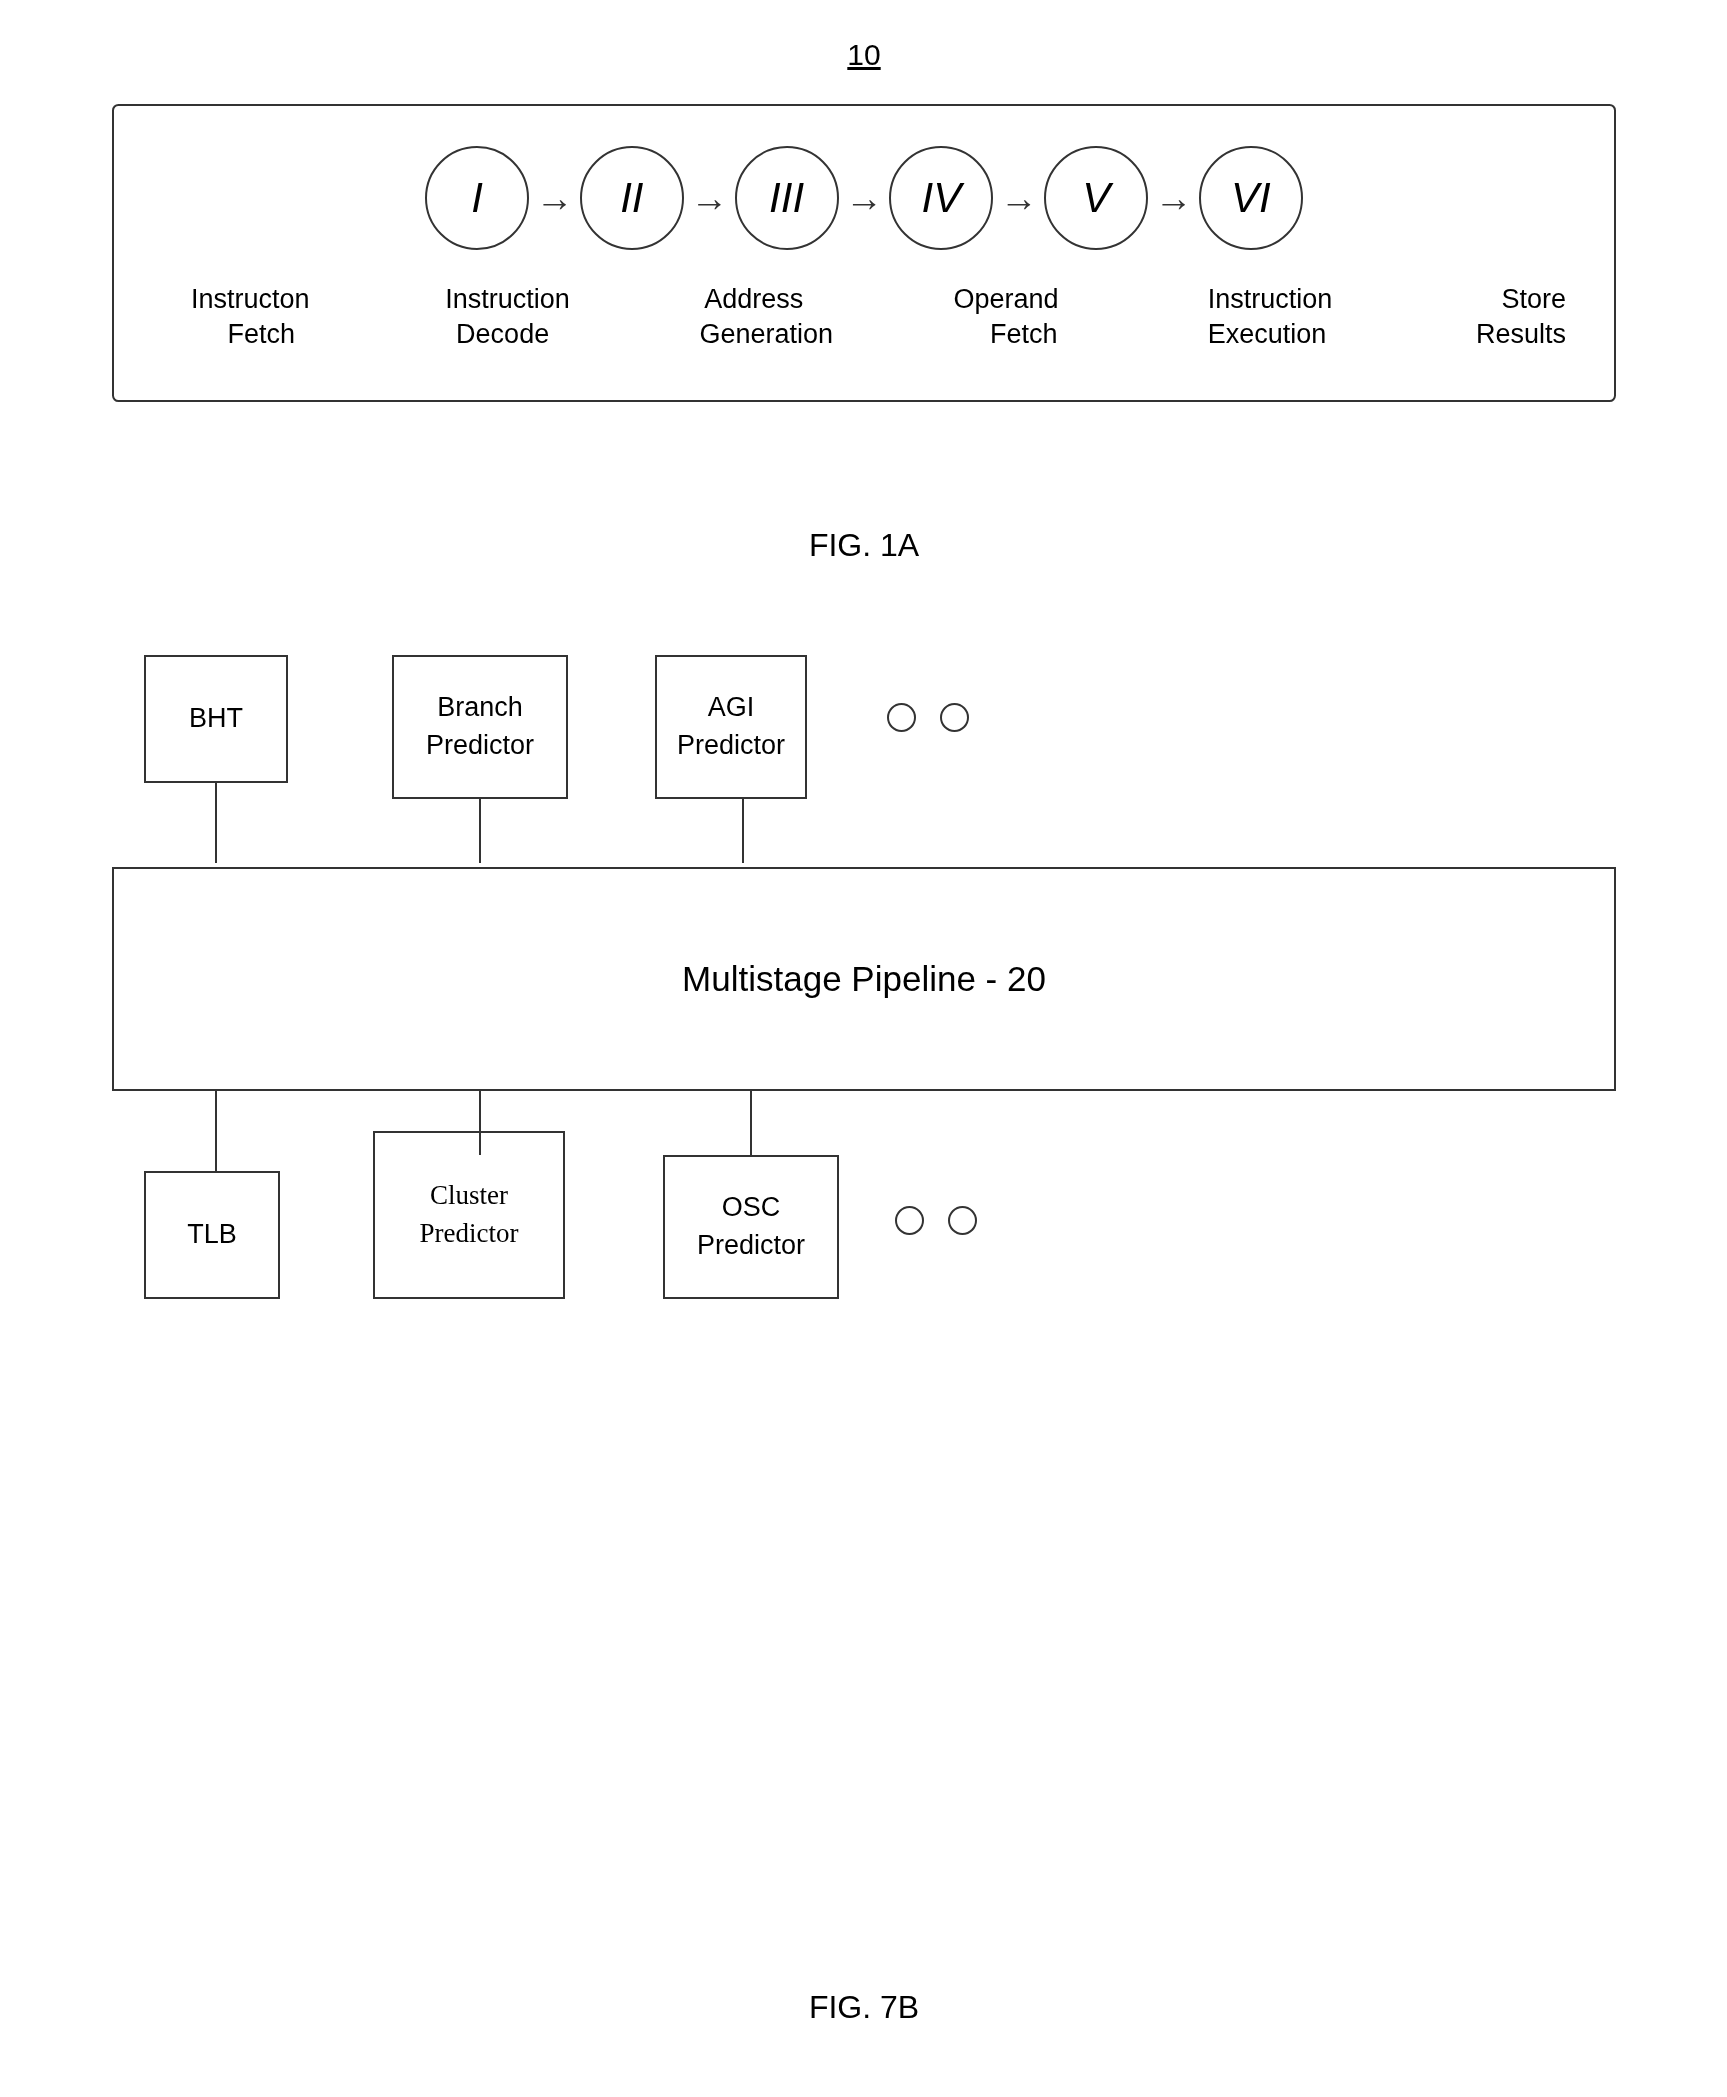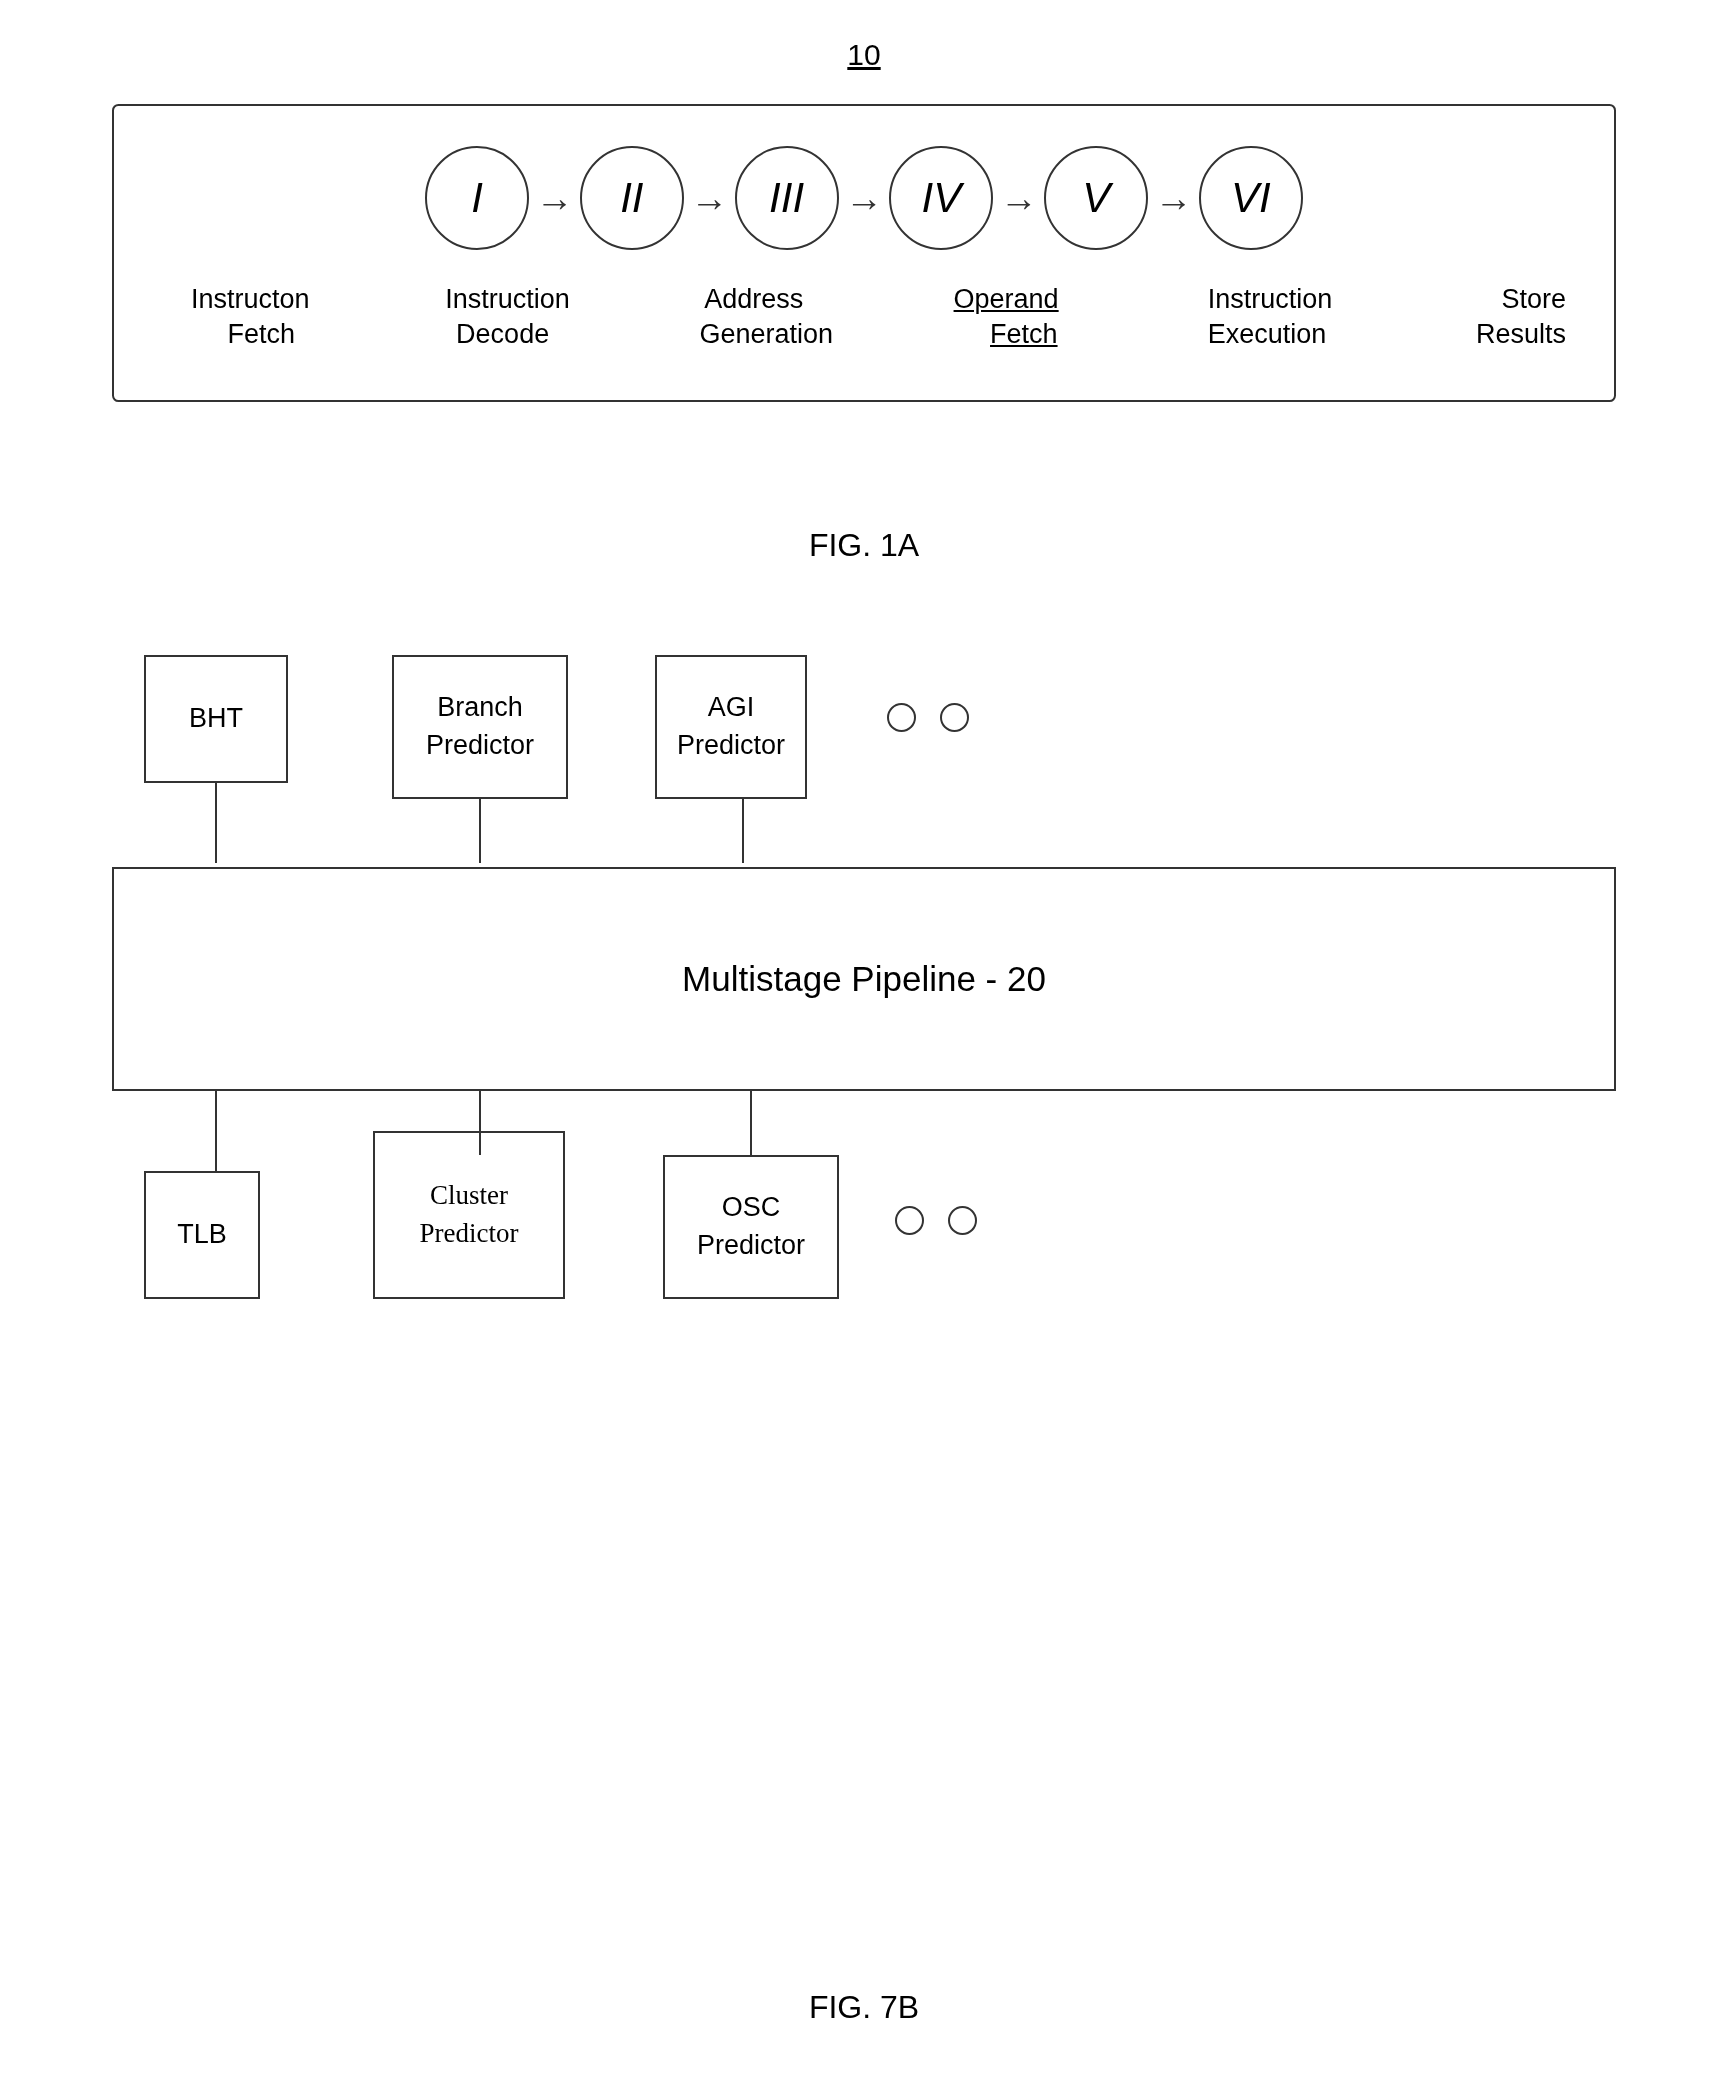--- a/index.html
+++ b/index.html
@@ -176,21 +176,21 @@
     
     .bottom-boxes {
       display: flex;
       align-items: flex-start;
       gap: 0;
       position: relative;
       height: 208px;
     }
 
     .tlb-box {
-      width: 116px;
+      width: 136px;
       height: 128px;
       position: absolute;
       left: 32px;
       bottom: 0;
     }
 
     .cluster-pred-box {
       width: 192px;
       height: 168px;
       position: absolute;
@@ -249,21 +249,21 @@
     <div class="stage-circle">V</div>
     <div class="arrow">→</div>
 
     <div class="stage-circle">VI</div>
   </div>
 
   <div style="display:flex; width:100%; justify-content:space-between; padding: 0 0px;">
     <div class="stage-label-item" style="width:104px;">Instructon<br>Fetch</div>
     <div class="stage-label-item" style="width:104px;">Instruction<br>Decode</div>
     <div class="stage-label-item" style="width:104px;">Address<br>Generation</div>
-    <div class="stage-label-item" style="width:104px;text-decoration:underline;">Operand<br>Fetch</div>
+    <div class="stage-label-item" style="width:104px;">Operand<br>Fetch</div>
     <div class="stage-label-item" style="width:104px;">Instruction<br>Execution</div>
     <div class="stage-label-item" style="width:104px;">Store<br>Results</div>
   </div>
 </div>
 
 <div class="fig1a-caption">FIG. 1A</div>
 
 <div class="fig1b-outer">
 
   <div class="top-boxes">

